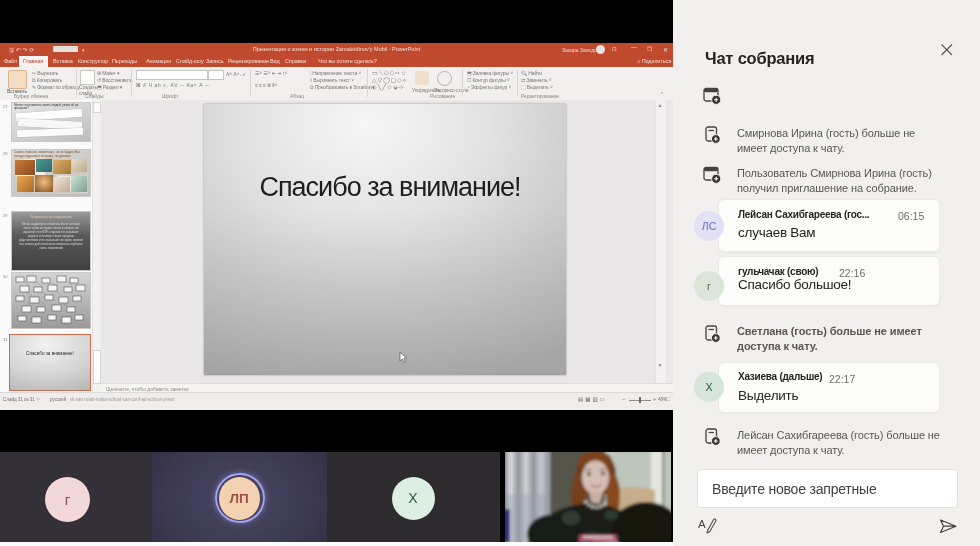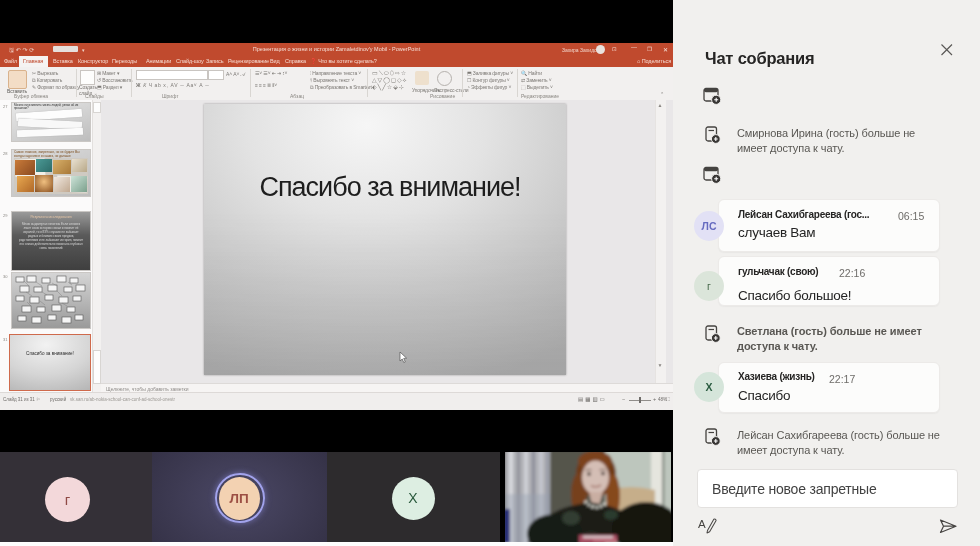--- a/index.html
+++ b/index.html
@@ -30,21 +30,21 @@
   
   #vstrip{position:absolute;left:0;top:452px;width:673px;height:89.8px;background:#000;}
   .vtile{position:absolute;top:0;height:89.8px;}
   .vavatar{position:absolute;border-radius:50%;display:flex;align-items:center;justify-content:center;font-weight:bold;}
   
   #chat{position:absolute;left:673px;top:0;width:307px;height:546px;background:#f1f0ee;color:#242424;}
   #chat h1{position:absolute;left:22px;top:38.5px;margin:10px;font-size:16.5px;font-weight:bold;color:#252423;letter-spacing:-0.2px;}
   .sys{position:absolute;left:64px;width:216px;font-size:11px;line-height:15.2px;color:#595753;letter-spacing:-0.1px;}
   .sysicon{position:absolute;left:30px;}
   .card{position:absolute;left:45px;width:220px;background:#fcfcfb;border:1px solid #eceae8;border-radius:6px;box-shadow:0 1px 1.5px rgba(0,0,0,.04);}
-  .cavatar{position:absolute;left:21px;width:30px;height:30px;border-radius:50%;display:flex;align-items:center;justify-content:center;font-size:10.5px;font-weight:bold;}
+  .cavatar{position:absolute;left:21px;width:30px;height:30px;border-radius:50%;display:flex;align-items:center;justify-content:center;font-size:10.5px;font-weight:normal;}
   .cname{position:absolute;left:19px;top:8.5px;font-size:10px;font-weight:bold;color:#252423;white-space:nowrap;letter-spacing:-0.25px;}
   .ctime{position:absolute;top:10px;font-size:10.5px;color:#6e6c69;}
   .cmsg{position:absolute;left:19px;top:25px;font-size:13.5px;color:#242424;letter-spacing:-0.25px;}
   #inputbox{position:absolute;left:24px;top:469px;width:261px;height:39px;background:#fff;border:1px solid #e3e1df;border-radius:4px;box-sizing:border-box;}
   #inputbox span{position:absolute;left:14px;top:11px;font-size:14px;color:#424242;letter-spacing:-0.2px;}
 </style>
 </head>
 <body>
 <div id="root">
   <div id="share">
@@ -312,47 +312,48 @@
       <circle cx="10.8" cy="13" r="4.4" fill="#383634" stroke="#f1f0ee" stroke-width="1"></circle>
       <path d="M10.8 11.1 v3.8 M8.9 13 h3.8" stroke="#fff" stroke-width="1.1"></path>
     </svg>
     <div class="sys" style="top:125.5px;">Смирнова Ирина (гость) больше не<br>имеет доступа к чату.</div>
     <svg class="sysicon" style="top:166px;" width="19" height="18" viewBox="0 0 19 18">
       <rect x="1" y="1.5" width="14" height="12.5" rx="2" fill="none" stroke="#454340" stroke-width="1.3"></rect>
       <rect x="1" y="1.5" width="14" height="3.8" rx="1.8" fill="#454340"></rect>
       <circle cx="13.2" cy="12.8" r="4.6" fill="#383634" stroke="#f1f0ee" stroke-width="1"></circle>
       <path d="M13.2 10.8 v4 M11.2 12.8 h4" stroke="#fff" stroke-width="1.1"></path>
     </svg>
+    <div class="sys" style="top:166px;">Пользователь Смирнова Ирина (гость)<br>получил приглашение на собрание.</div>
 
     <div class="card" style="top:199px;height:51px;">
       <span class="cname">Лейсан Сахибгареева (гос...</span>
       <span class="ctime" style="left:179px;">06:15</span>
       <span class="cmsg" style="top:25px;">случаев Вам</span>
     </div>
     <div class="cavatar" style="top:211px;background:#e2e1f5;color:#666bc0;">ЛС</div>
 
     <div class="card" style="top:256px;height:48px;">
       <span class="cname">гульчачак (свою)</span>
       <span class="ctime" style="left:120px;">22:16</span>
-      <span class="cmsg" style="top:31px;">Спасибо большое!</span>
+      <span class="cmsg" style="top:20px;">Спасибо большое!</span>
     </div>
     <div class="cavatar" style="top:271px;background:#dbe5da;color:#47684a;font-weight:normal;">г</div>
 
     <svg class="sysicon" style="top:325px;left:32px;" width="17" height="18" viewBox="0 0 17 18">
       <rect x="1" y="1" width="10.5" height="14" rx="2" fill="none" stroke="#454340" stroke-width="1.3"></rect>
       <path d="M3.5 4.5 h5.5" stroke="#454340" stroke-width="1.2"></path>
       <circle cx="10.8" cy="13" r="4.4" fill="#383634" stroke="#f1f0ee" stroke-width="1"></circle>
       <path d="M10.8 11.1 v3.8 M8.9 13 h3.8" stroke="#fff" stroke-width="1.1"></path>
     </svg>
     <div class="sys" style="top:324px;font-weight:bold;">Светлана (гость) больше не имеет<br>доступа к чату.</div>
 
     <div class="card" style="top:361.5px;height:49.5px;">
-      <span class="cname">Хазиева (жизнь)</span>
+      <span class="cname">Хазиева (дальше)</span>
       <span class="ctime" style="left:110px;">22:17</span>
-      <span class="cmsg" style="top:25px;">Спасибо</span>
+      <span class="cmsg" style="top:25px;">Выделить</span>
     </div>
     <div class="cavatar" style="top:372px;background:#d5e5da;color:#2a5c40;">Х</div>
 
     <svg class="sysicon" style="top:428px;left:32px;" width="17" height="18" viewBox="0 0 17 18">
       <rect x="1" y="1" width="10.5" height="14" rx="2" fill="none" stroke="#454340" stroke-width="1.3"></rect>
       <path d="M3.5 4.5 h5.5" stroke="#454340" stroke-width="1.2"></path>
       <circle cx="10.8" cy="13" r="4.4" fill="#383634" stroke="#f1f0ee" stroke-width="1"></circle>
       <path d="M10.8 11.1 v3.8 M8.9 13 h3.8" stroke="#fff" stroke-width="1.1"></path>
     </svg>
     <div class="sys" style="top:427.5px;">Лейсан Сахибгареева (гость) больше не<br>имеет доступа к чату.</div>

